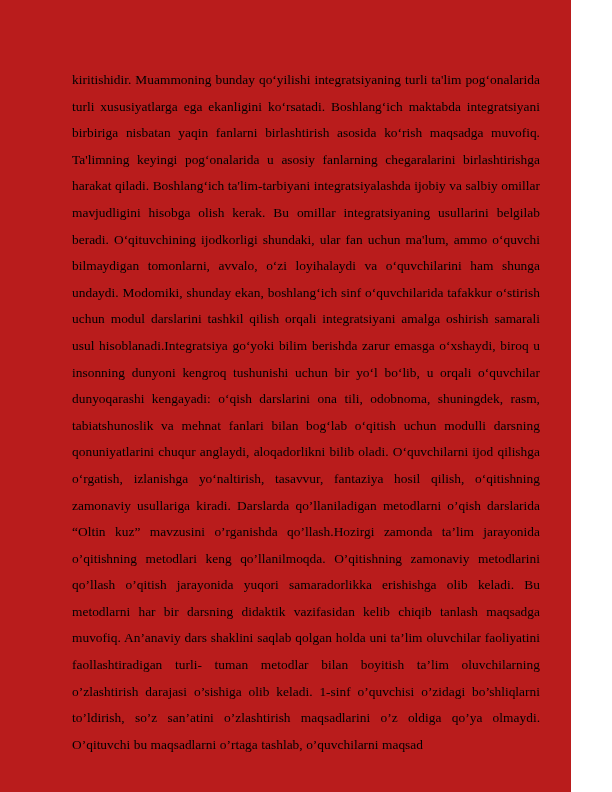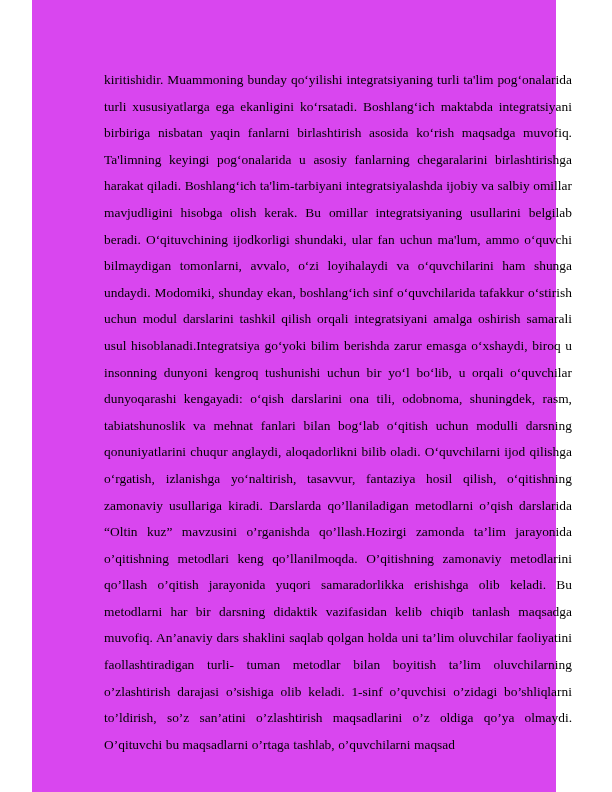--- a/index.html
+++ b/index.html
@@ -11,25 +11,24 @@
   body {
     width: 612px;
     height: 792px;
     overflow: hidden;
     font-family: "Liberation Serif", "DejaVu Serif", serif;
     color: #000000;
     -webkit-font-smoothing: antialiased;
   }
   .page {
     position: relative;
-    width: 524px;
+    width: 571px;
     height: 792px;
-    background: #d946ef;
+    background: #b91c1c;
     box-sizing: border-box;
-    margin-left: 32px;
   }
   .page-body {
     position: absolute;
     left: 72px;
     top: 67px;
     width: 468px;
   }
   .doc-paragraph {
     margin: 0;
     font-size: 13.4px;

